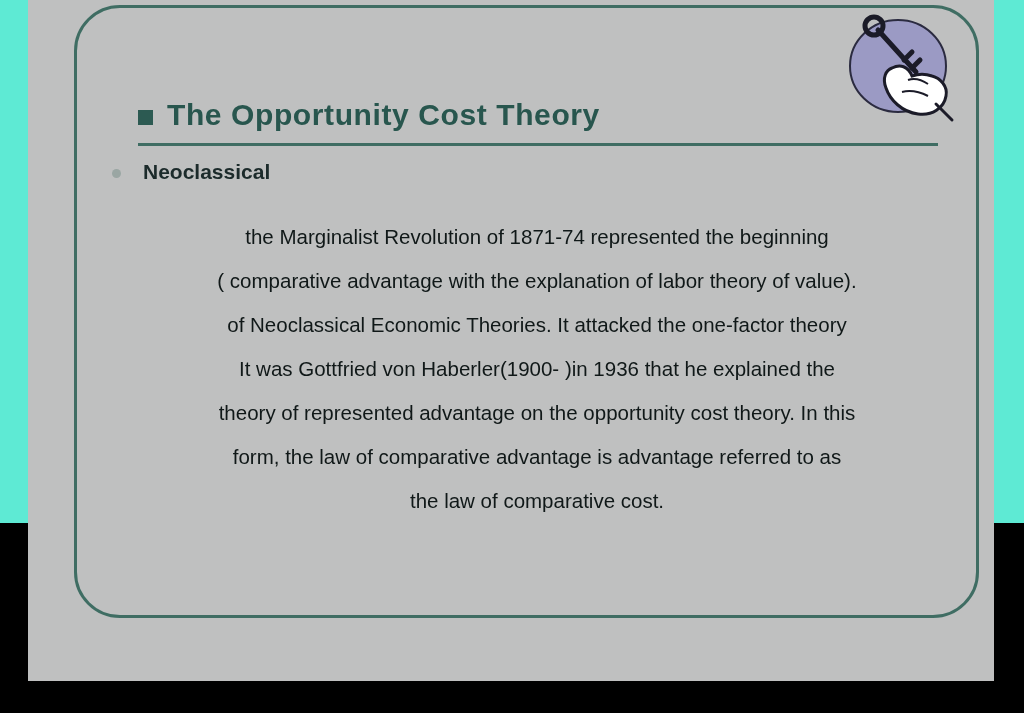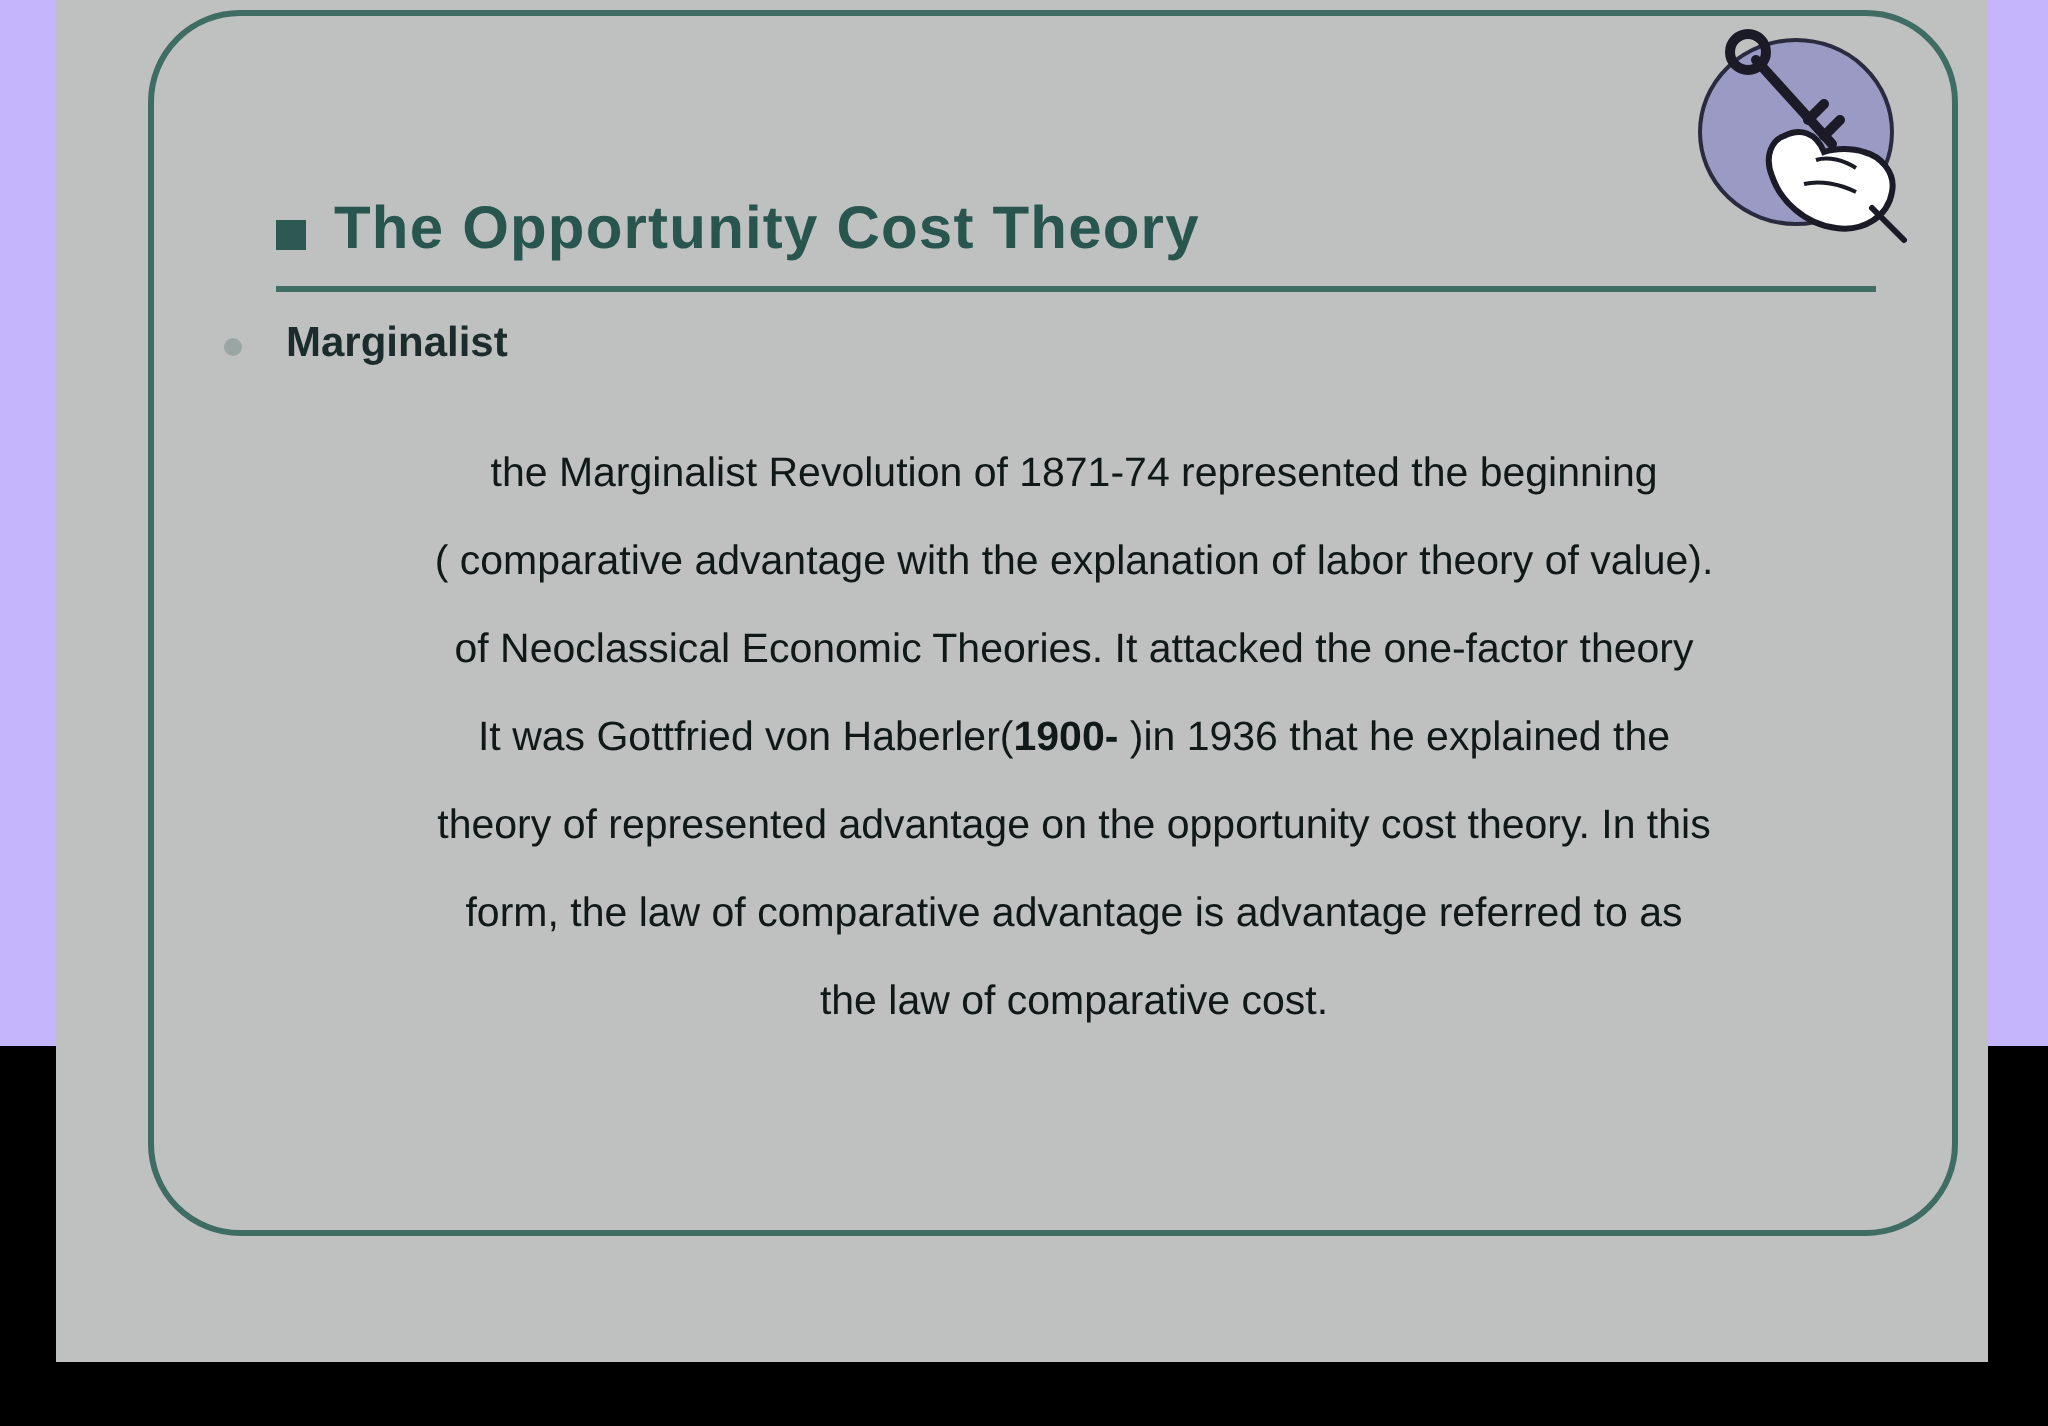--- a/index.html
+++ b/index.html
@@ -13,21 +13,21 @@
     overflow: hidden;
     font-family: "Liberation Sans", sans-serif;
   }
 
   .slide-stage {
     position: absolute;
     left: 0;
     top: 0;
     width: 1024px;
     height: 523px;
-    background: #c4b5fd;
+    background: #5eead4;
   }
 
   
   .slide-canvas {
     position: absolute;
     left: 28px;
     top: 0px;
     width: 966px;
     height: 681px;
     background: #bfc0c0;
@@ -109,21 +109,21 @@
     width: 850px;
     font-size: 20.5px;
     color: #101818;
     line-height: 44px;
   }
   .body-text p {
     margin: 0;
     text-align: center;
   }
   .body-text .b {
-    font-weight: bold;
+    font-weight: normal;
   }
   .body-text .i {
   }
 
   
   .clipart {
     position: absolute;
     left: 812px;
     top: 8px;
     width: 120px;
@@ -155,21 +155,21 @@
     </div>
 
     <div class="title-row">
       <span class="title-bullet"></span>
       <span class="slide-title">The Opportunity Cost Theory</span>
     </div>
     <div class="title-rule"></div>
 
     <div class="subhead-row">
       <span class="subhead-bullet"></span>
-      <span class="subhead-text">Marginalist</span>
+      <span class="subhead-text">Neoclassical</span>
     </div>
 
     <div class="body-text">
       <p>the Marginalist Revolution of 1871-74  represented the beginning</p>
       <p>( comparative advantage with the explanation of labor theory of value).</p>
       <p>of Neoclassical Economic Theories. It attacked the one-factor theory</p>
       <p><span>It was Gottfried von Haberler(</span><span class="b">1900- </span><span>)in 1936 that he explained the</span></p>
       <p>theory of represented advantage on  the opportunity cost theory. In this</p>
       <p>form, the law of  comparative advantage  is advantage referred to  as</p>
       <p class="i">the law of comparative cost.</p>

